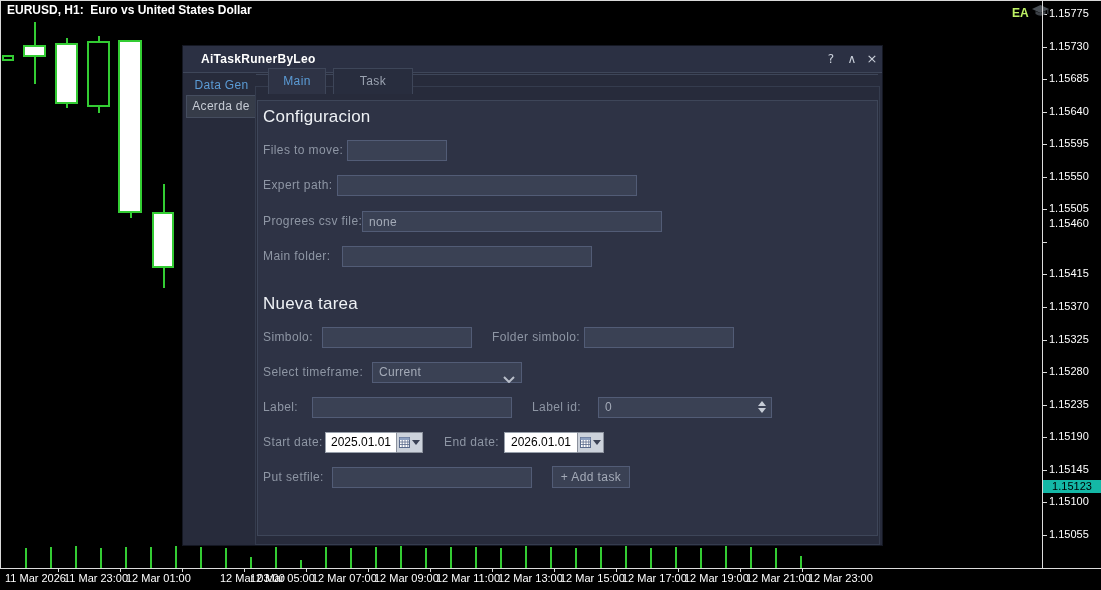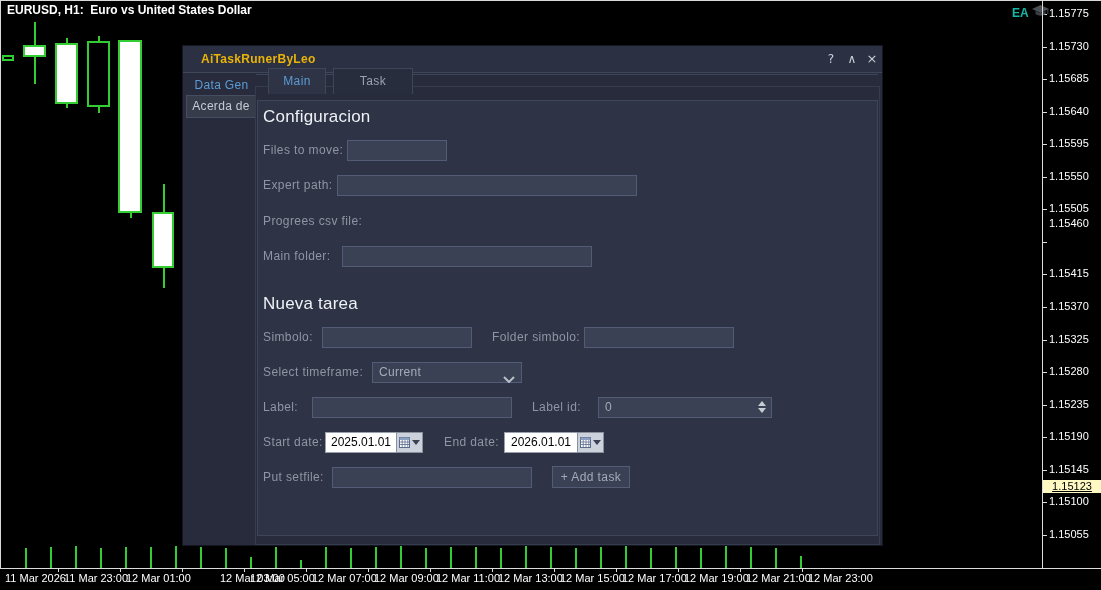--- a/index.html
+++ b/index.html
@@ -6,36 +6,36 @@
   body{
     width:1101px;height:590px;position:relative;overflow:hidden;
     background:#000;font-family:"Liberation Sans",sans-serif;
   }
   
   .win-border-top{position:absolute;left:0;top:0;width:1101px;height:1px;background:#d9d9d9;}
   .win-border-left{position:absolute;left:0;top:0;width:1px;height:568px;background:#d9d9d9;}
 
   
   .chart-title{position:absolute;left:7px;top:3px;color:#fff;font-size:12px;font-weight:700;white-space:pre;}
-  .ea-badge{position:absolute;left:1012px;top:5px;color:#14b8a6;font-size:12px;font-weight:700;display:flex;align-items:center;gap:3px;}
+  .ea-badge{position:absolute;left:1012px;top:5px;color:#bef264;font-size:12px;font-weight:700;display:flex;align-items:center;gap:3px;}
   .vaxis{position:absolute;left:1042px;top:0;width:1px;height:568px;background:#dcdcdc;}
   .haxis{position:absolute;left:0;top:568px;width:1101px;height:1px;background:#dcdcdc;}
   .price-label{position:absolute;left:1049px;color:#fff;font-size:11px;line-height:13px;}
   .price-tick{position:absolute;left:1042px;width:5px;height:1px;background:#dcdcdc;}
   .price-current{position:absolute;left:1043px;top:480px;width:58px;height:13px;background:#76818e;color:#000;font-size:11px;line-height:13px;text-align:center;}
   .time-label{position:absolute;top:572px;color:#fff;font-size:11px;white-space:nowrap;}
   .time-tick{position:absolute;top:568px;width:1px;height:4px;background:#dcdcdc;}
   .candle-wick{position:absolute;width:2px;}
   .candle-body{position:absolute;box-sizing:border-box;}
   .vol-bar{position:absolute;width:2px;}
 
   
   .dialog{position:absolute;left:182px;top:45px;width:701px;height:501px;background:#272b3b;border:1px solid #141722;box-sizing:border-box;font-size:12px;}
   .titlebar{position:absolute;left:0;top:0;width:100%;height:27px;background:#2b3043;border-bottom:1px solid #3e4659;box-sizing:border-box;}
-  .dlg-title{position:absolute;left:18px;top:6px;font-weight:700;color:#eab308;letter-spacing:.3px;}
+  .dlg-title{position:absolute;left:18px;top:6px;font-weight:700;color:#ffffff;letter-spacing:.3px;}
   .tb-btn{position:absolute;top:5px;width:16px;height:16px;color:#cad0da;text-align:center;line-height:16px;font-size:12px;cursor:pointer;font-family:"DejaVu Sans",sans-serif;}
   .tb-help{left:640px;} .tb-collapse{left:661px;} .tb-close{left:681px;font-size:13px;}
 
   .sb-item-datagen{position:absolute;left:4px;top:30px;width:69px;height:19px;line-height:19px;text-align:center;color:#5b9bd5;cursor:pointer;letter-spacing:.3px;}
   .sb-item-acerda{position:absolute;left:3px;top:49px;width:70px;height:23px;line-height:21px;text-align:center;color:#c6cbd4;background:#363c49;border:1px solid #454d5f;box-sizing:border-box;cursor:pointer;letter-spacing:.3px;}
 
   .hsep{position:absolute;left:73px;top:28px;width:622px;height:1px;background:#3e4659;}
   .frame{position:absolute;left:72px;top:40px;width:625px;height:459px;border:1px solid #353c4e;box-sizing:border-box;}
   .panel{position:absolute;left:74px;top:54px;width:621px;height:436px;background:#2e3345;border:1px solid #3e4659;box-sizing:border-box;z-index:1;}
   .tab{position:absolute;top:22px;height:26px;line-height:25px;text-align:center;box-sizing:border-box;cursor:pointer;letter-spacing:.4px;z-index:2;}
@@ -193,21 +193,21 @@
     <svg width="17" height="13" viewBox="0 0 17 13">
       <polygon points="8.5,0 17,4 8.5,8 0,4" fill="#4a5056"></polygon>
       <path d="M3.5 6 v3 q5 3.4 10 0 v-3 q-5 3.4 -10 0 z" fill="#3c4147"></path>
       <rect x="15.2" y="4" width="1.2" height="5" fill="#3c4147"></rect>
     </svg>
   </span>
 </div>
 
 <div class="vaxis"></div>
 <div class="haxis"></div>
-<div class="price-current" style="background: #fef9c3; text-decoration: underline;">1.15123</div>
+<div class="price-current" style="background: #14b8a6;">1.15123</div>
 
 <div class="dialog">
   <div class="titlebar">
     <span class="dlg-title">AiTaskRunerByLeo</span>
     <span class="tb-btn tb-help">?</span>
     <span class="tb-btn tb-collapse">∧</span>
     <span class="tb-btn tb-close">×</span>
   </div>
 
   <div class="sb-item-datagen">Data Gen</div>
@@ -222,20 +222,21 @@
   <div class="panel">
     <div class="h1 h1-config">Configuracion</div>
 
     <span class="lbl f1-lbl">Files to move:</span>
     <input class="inp f1-inp" value="" style="">
 
     <span class="lbl f2-lbl">Expert path:</span>
     <input class="inp f2-inp" value="" style="">
 
     <span class="lbl f3-lbl">Progrees csv file:</span>
+    <input class="inp f3-inp" value="none" style="">
 
     <span class="lbl f4-lbl">Main folder:</span>
     <input class="inp f4-inp" value="" style="">
 
     <div class="h1 h1-nueva">Nueva tarea</div>
 
     <span class="lbl f5a-lbl">Simbolo:</span>
     <input class="inp f5a-inp" value="" style="">
     <span class="lbl f5b-lbl">Folder simbolo:</span>
     <input class="inp f5b-inp" value="" style="">

